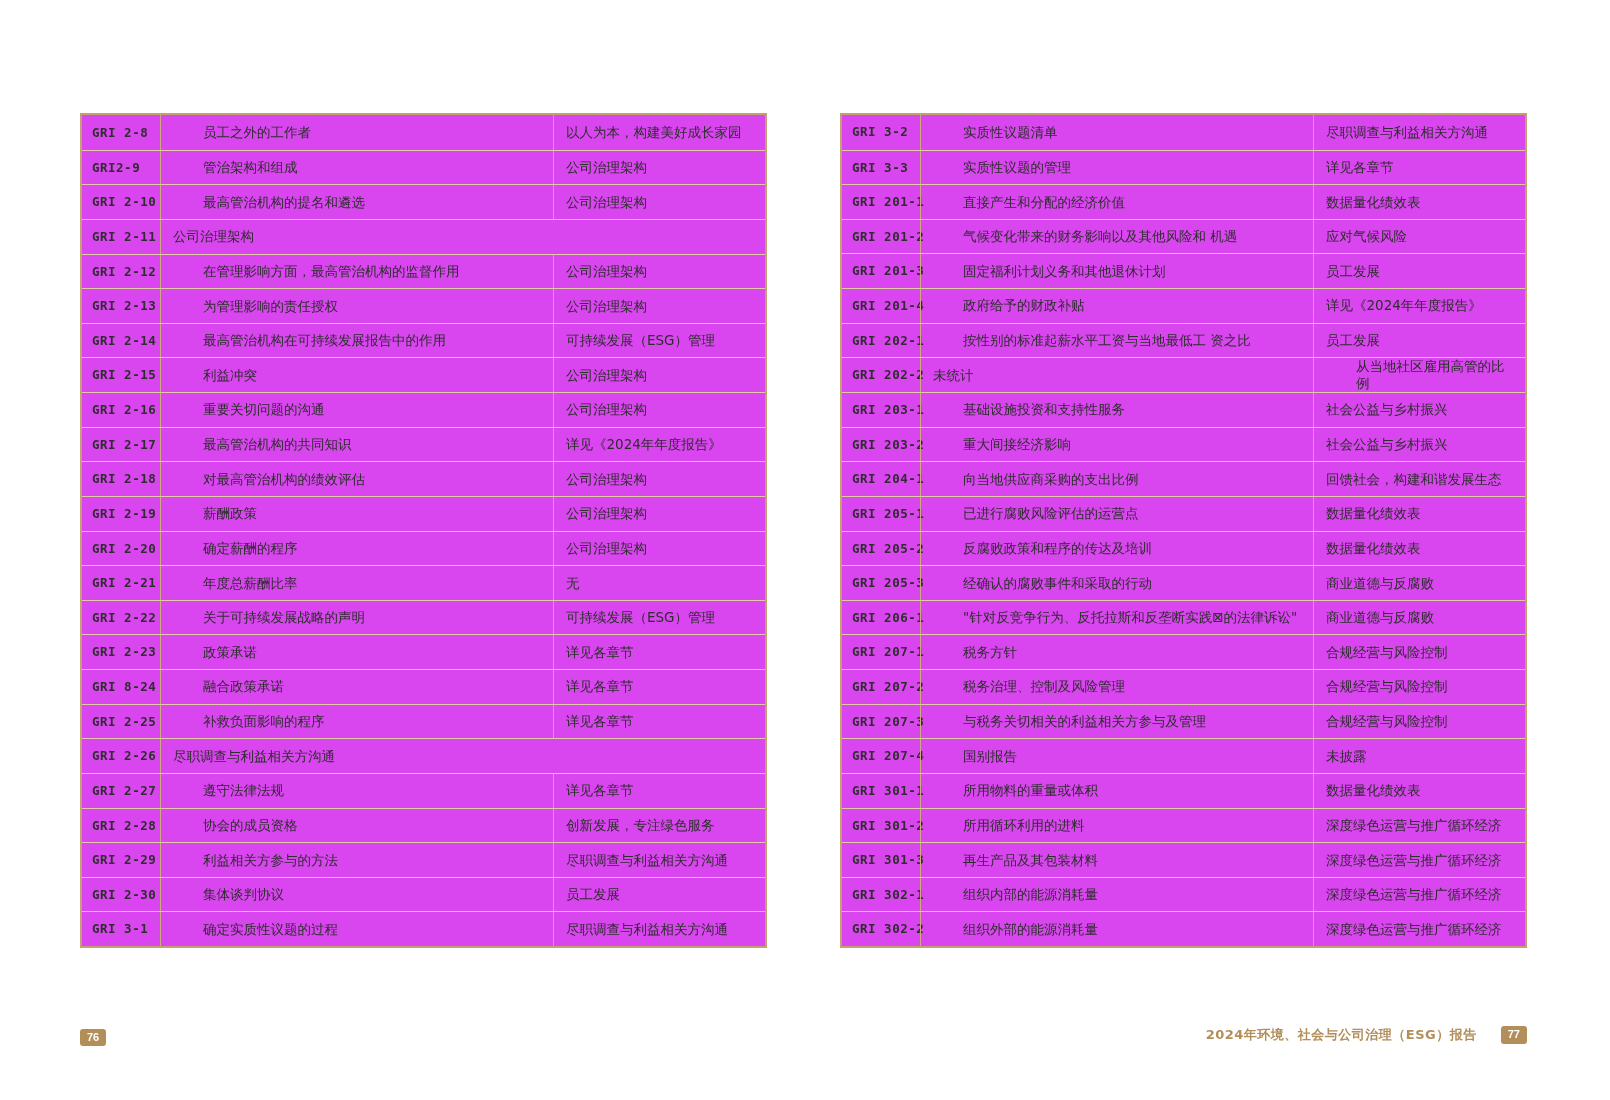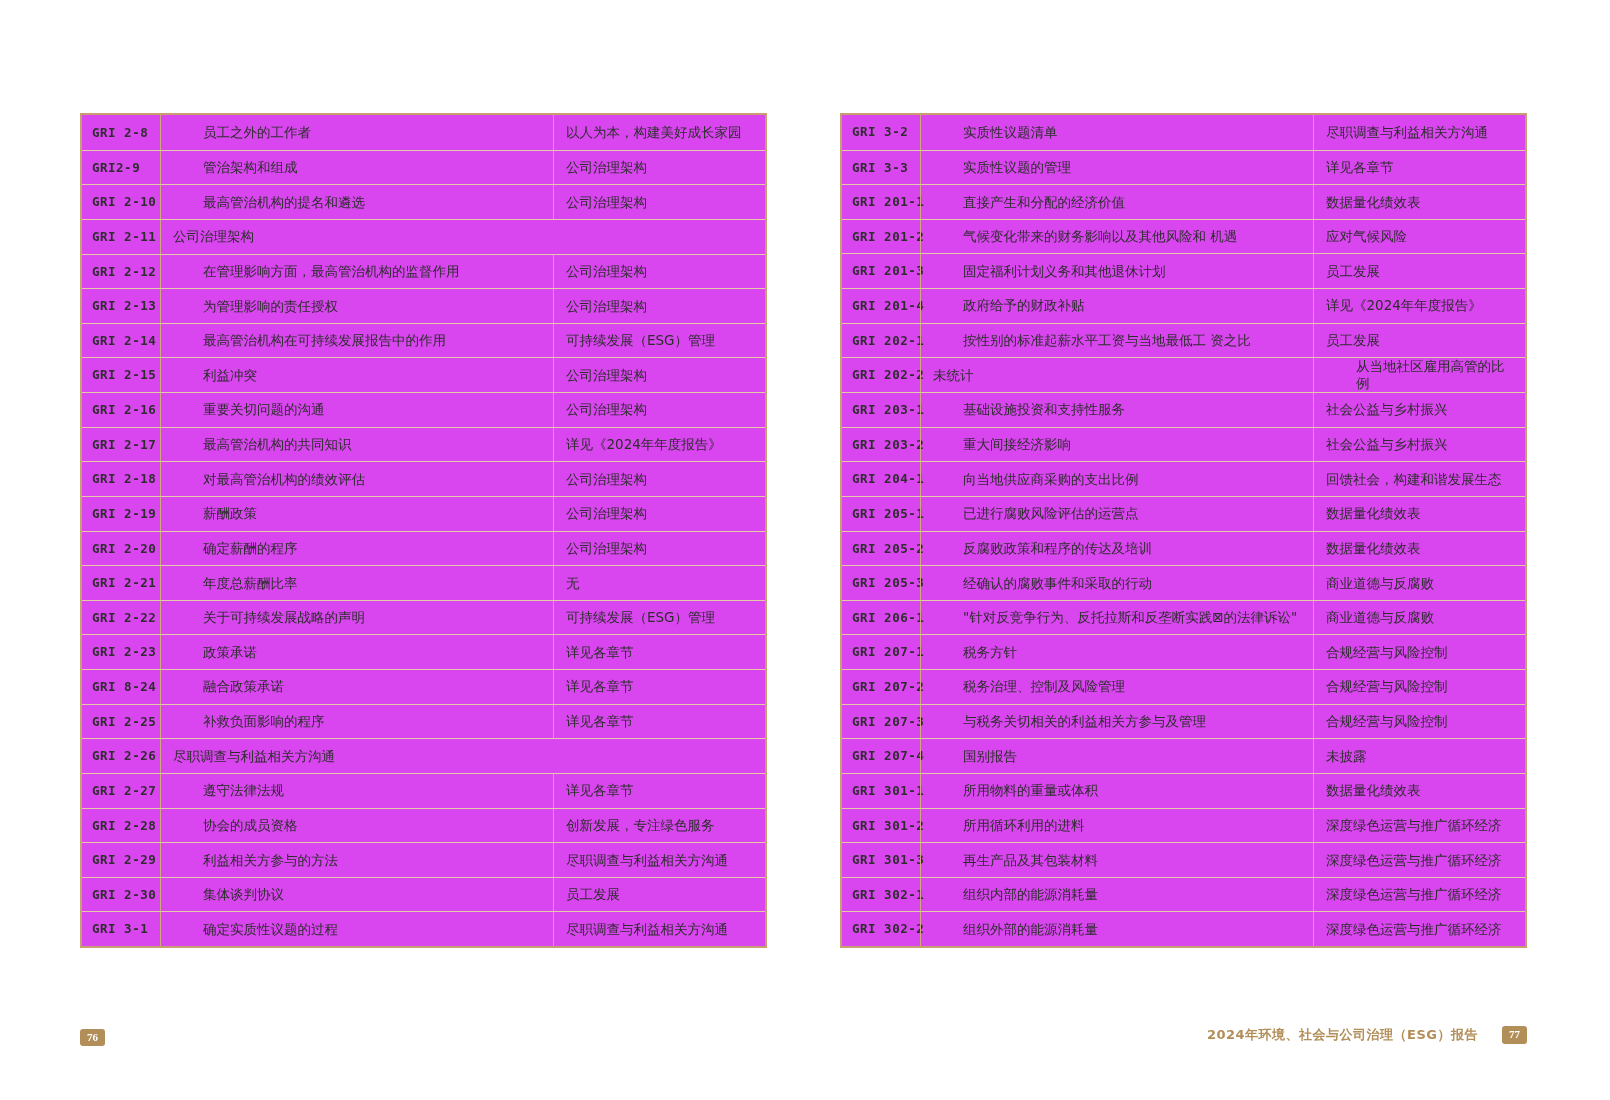--- a/index.html
+++ b/index.html
@@ -47,21 +47,21 @@
     padding-left:12px;padding-right:4px;
     font-size:13.5px;font-weight:500;
     white-space:nowrap;
   }
 
   .page-num-badge{
     display:inline-block;
     background:var(--accent);color:#ffffff;
     font-size:11px;font-weight:bold;
     padding:2px 7px;border-radius:3px;
-    font-family:Liberation Serif, serif;
+    font-family:Liberation Sans, sans-serif;
     line-height:1.2;
   }
   .footer-left{position:absolute;left:80px;top:1026px;}
   .footer-right{
     position:absolute;right:83px;top:1026px;
     display:flex;align-items:center;gap:24px;
   }
   .footer-title{
     color:var(--accent);font-size:13px;font-weight:bold;letter-spacing:0.5px;
   }

